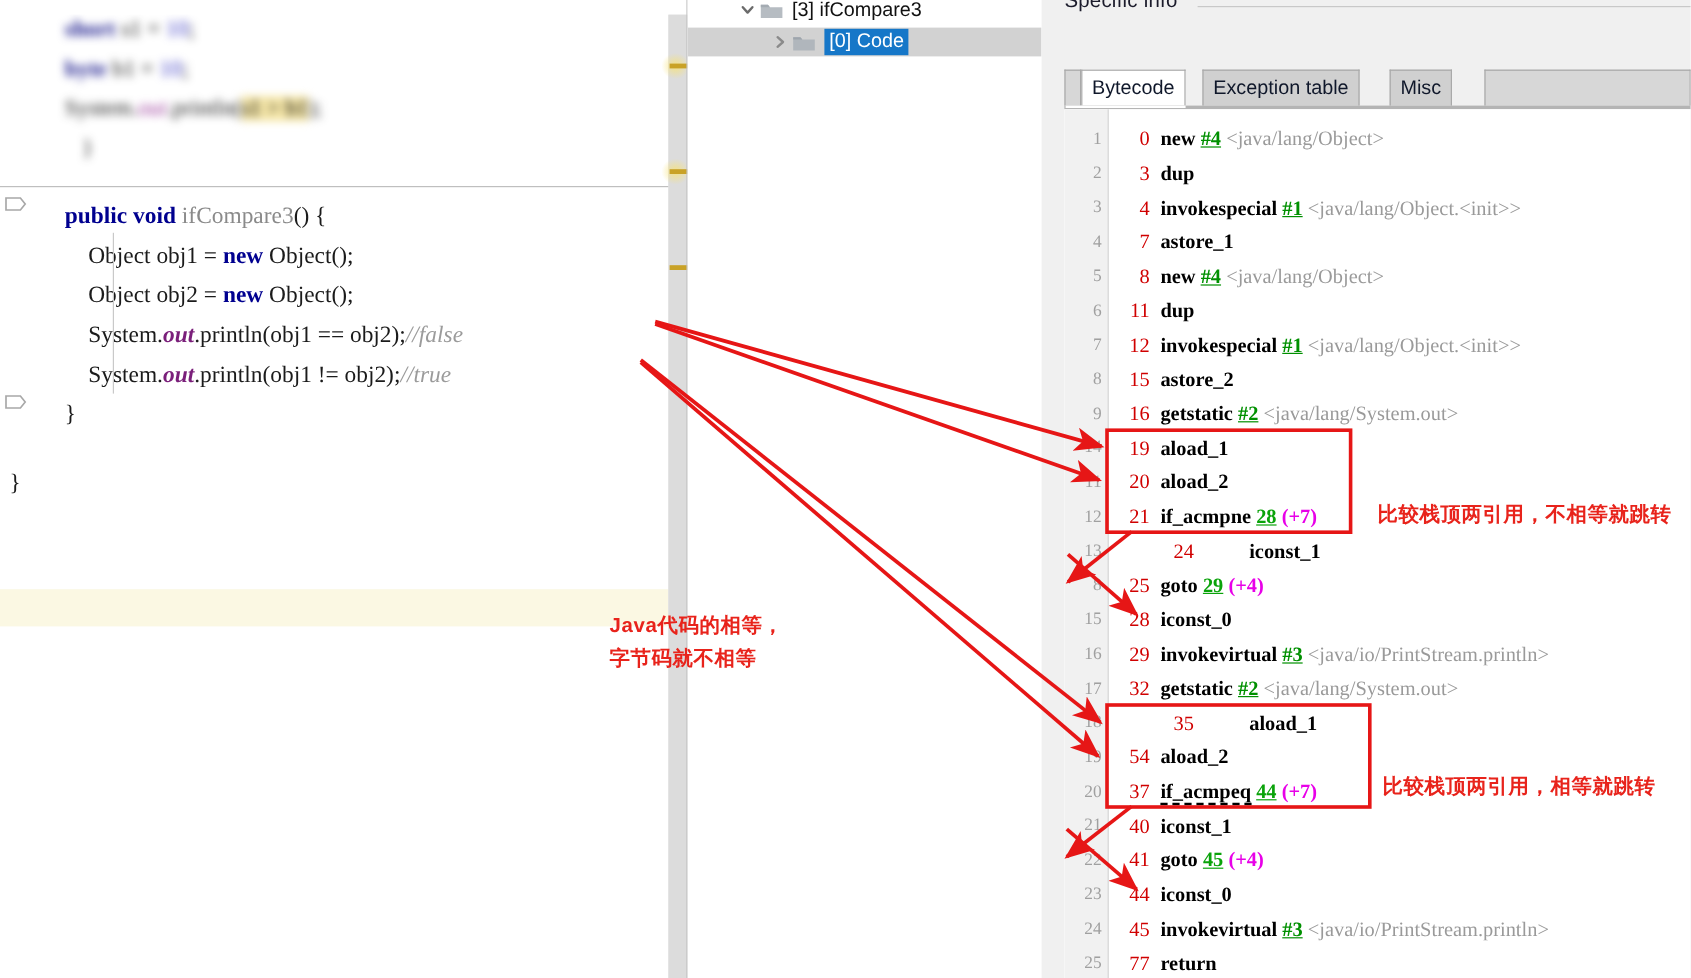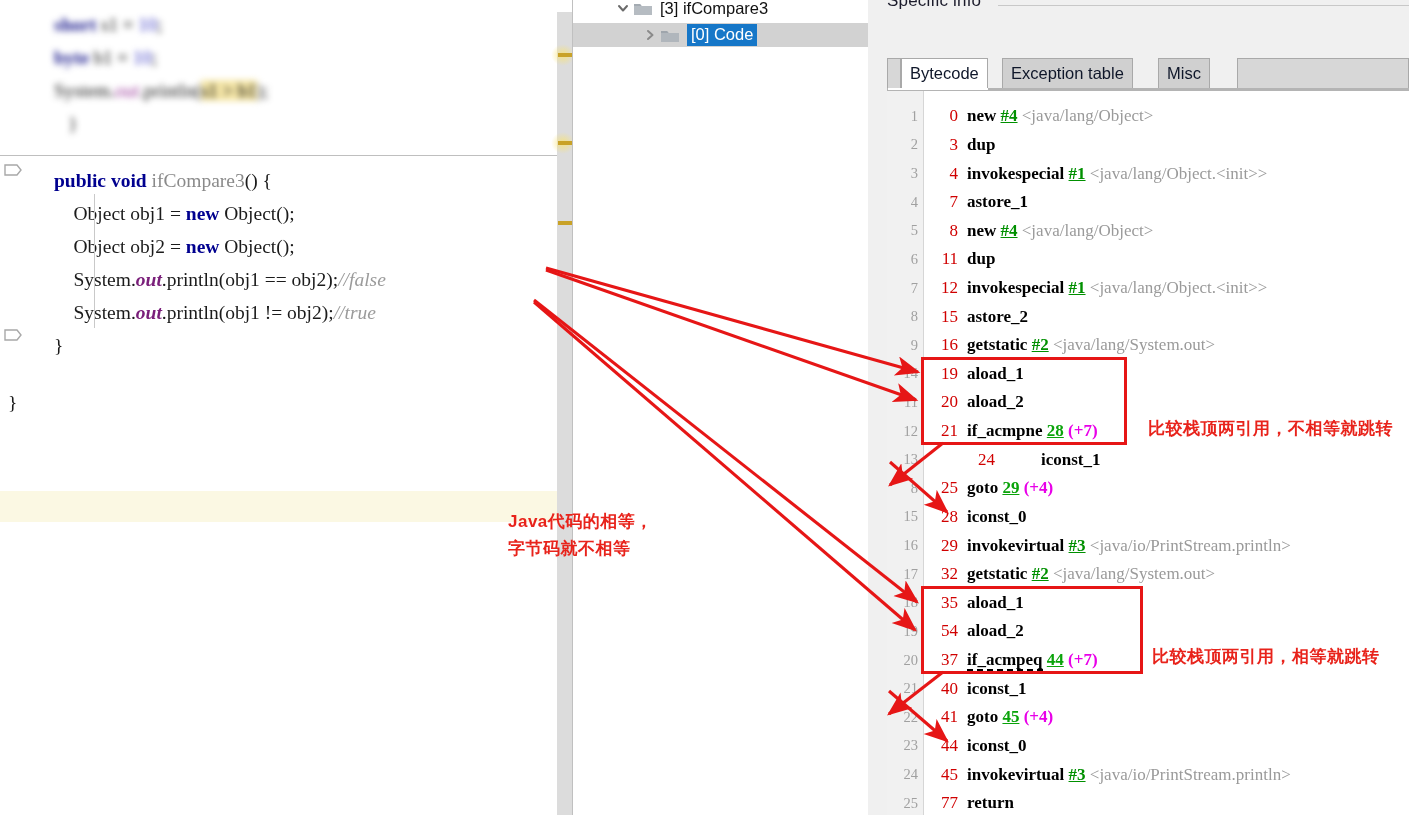--- a/index.html
+++ b/index.html
@@ -385,21 +385,21 @@
         <div class="bc-row" style="top: 440.3px;">
           <span class="bc-ln">16</span>
           <span class="bc-off">29</span>
           <span class="bc-txt"><span class="op">invokevirtual</span> <span class="cref">#3</span> <span class="desc">&lt;java/io/PrintStream.println&gt;</span></span>
         </div>
         <div class="bc-row" style="top: 468.92px;">
           <span class="bc-ln">17</span>
           <span class="bc-off">32</span>
           <span class="bc-txt"><span class="op">getstatic</span> <span class="cref">#2</span> <span class="desc">&lt;java/lang/System.out&gt;</span></span>
         </div>
-        <div class="bc-row" style="top: 497.54px;">
+        <div class="bc-row" style="top: 497.54px; gap: 37px;">
           <span class="bc-ln">18</span>
           <span class="bc-off">35</span>
           <span class="bc-txt"><span class="op">aload_1</span></span>
         </div>
         <div class="bc-row" style="top: 526.16px;">
           <span class="bc-ln">19</span>
           <span class="bc-off">54</span>
           <span class="bc-txt"><span class="op">aload_2</span></span>
         </div>
         <div class="bc-row" style="top: 554.78px;">

